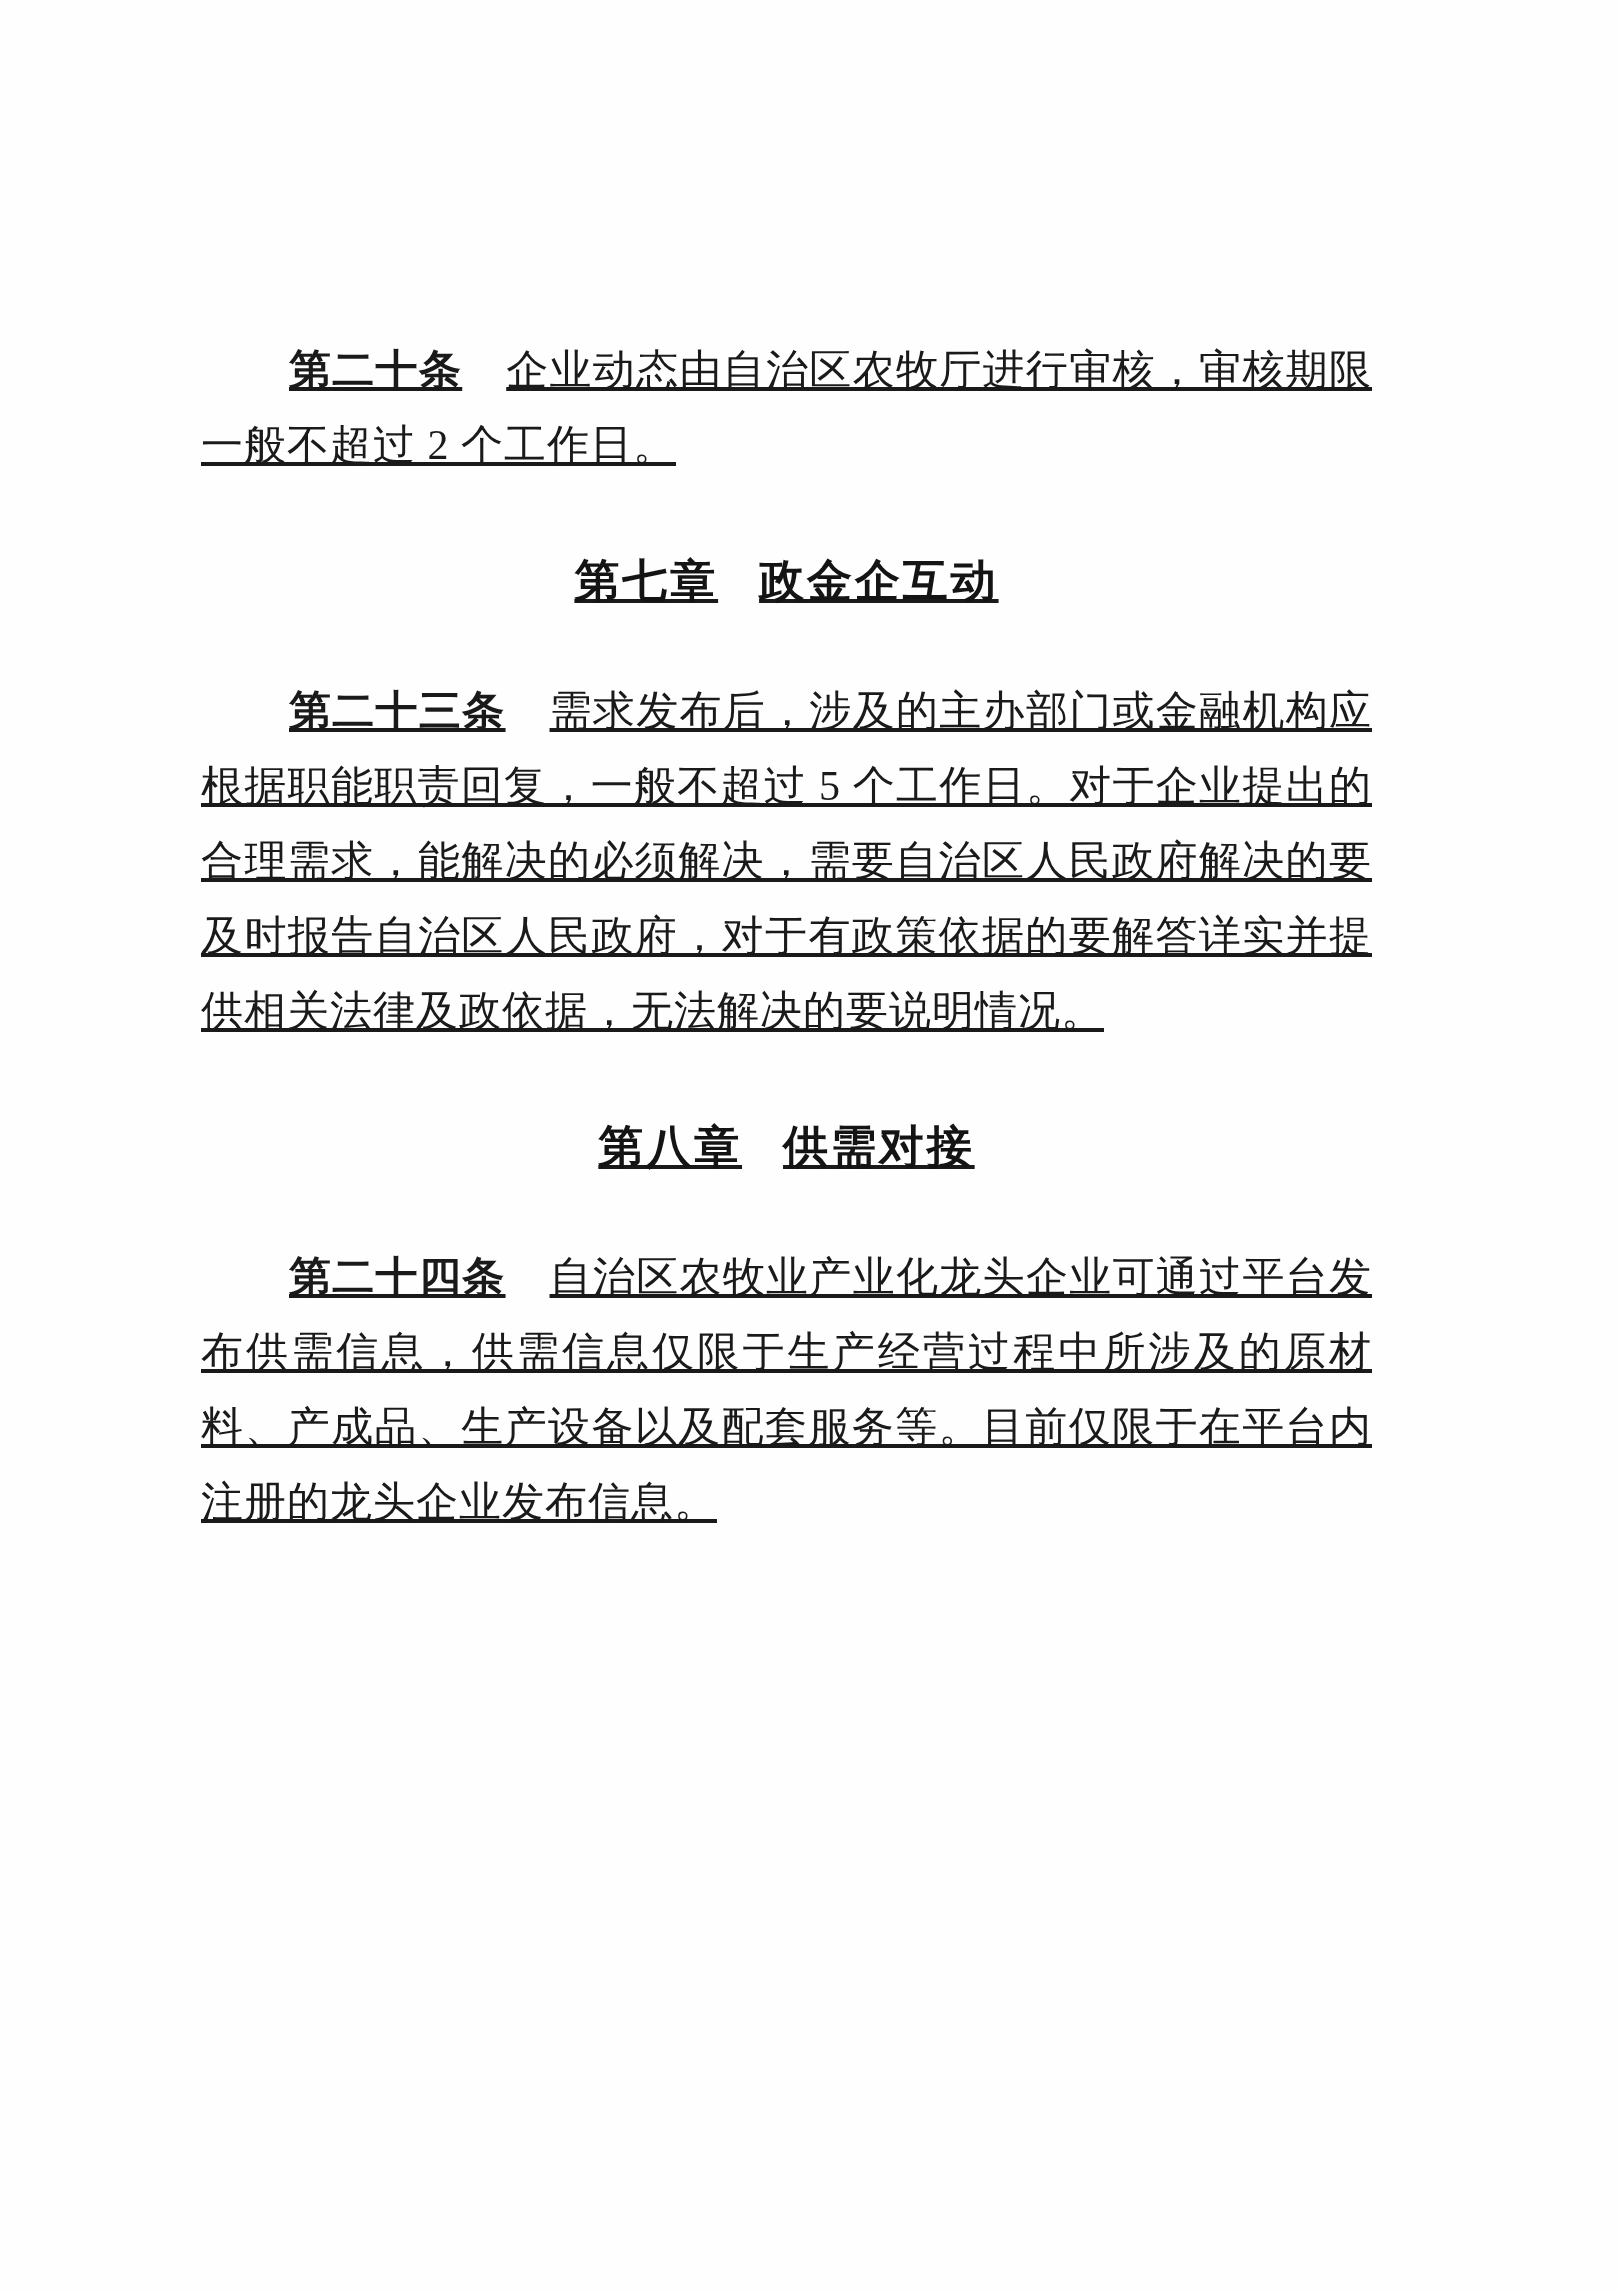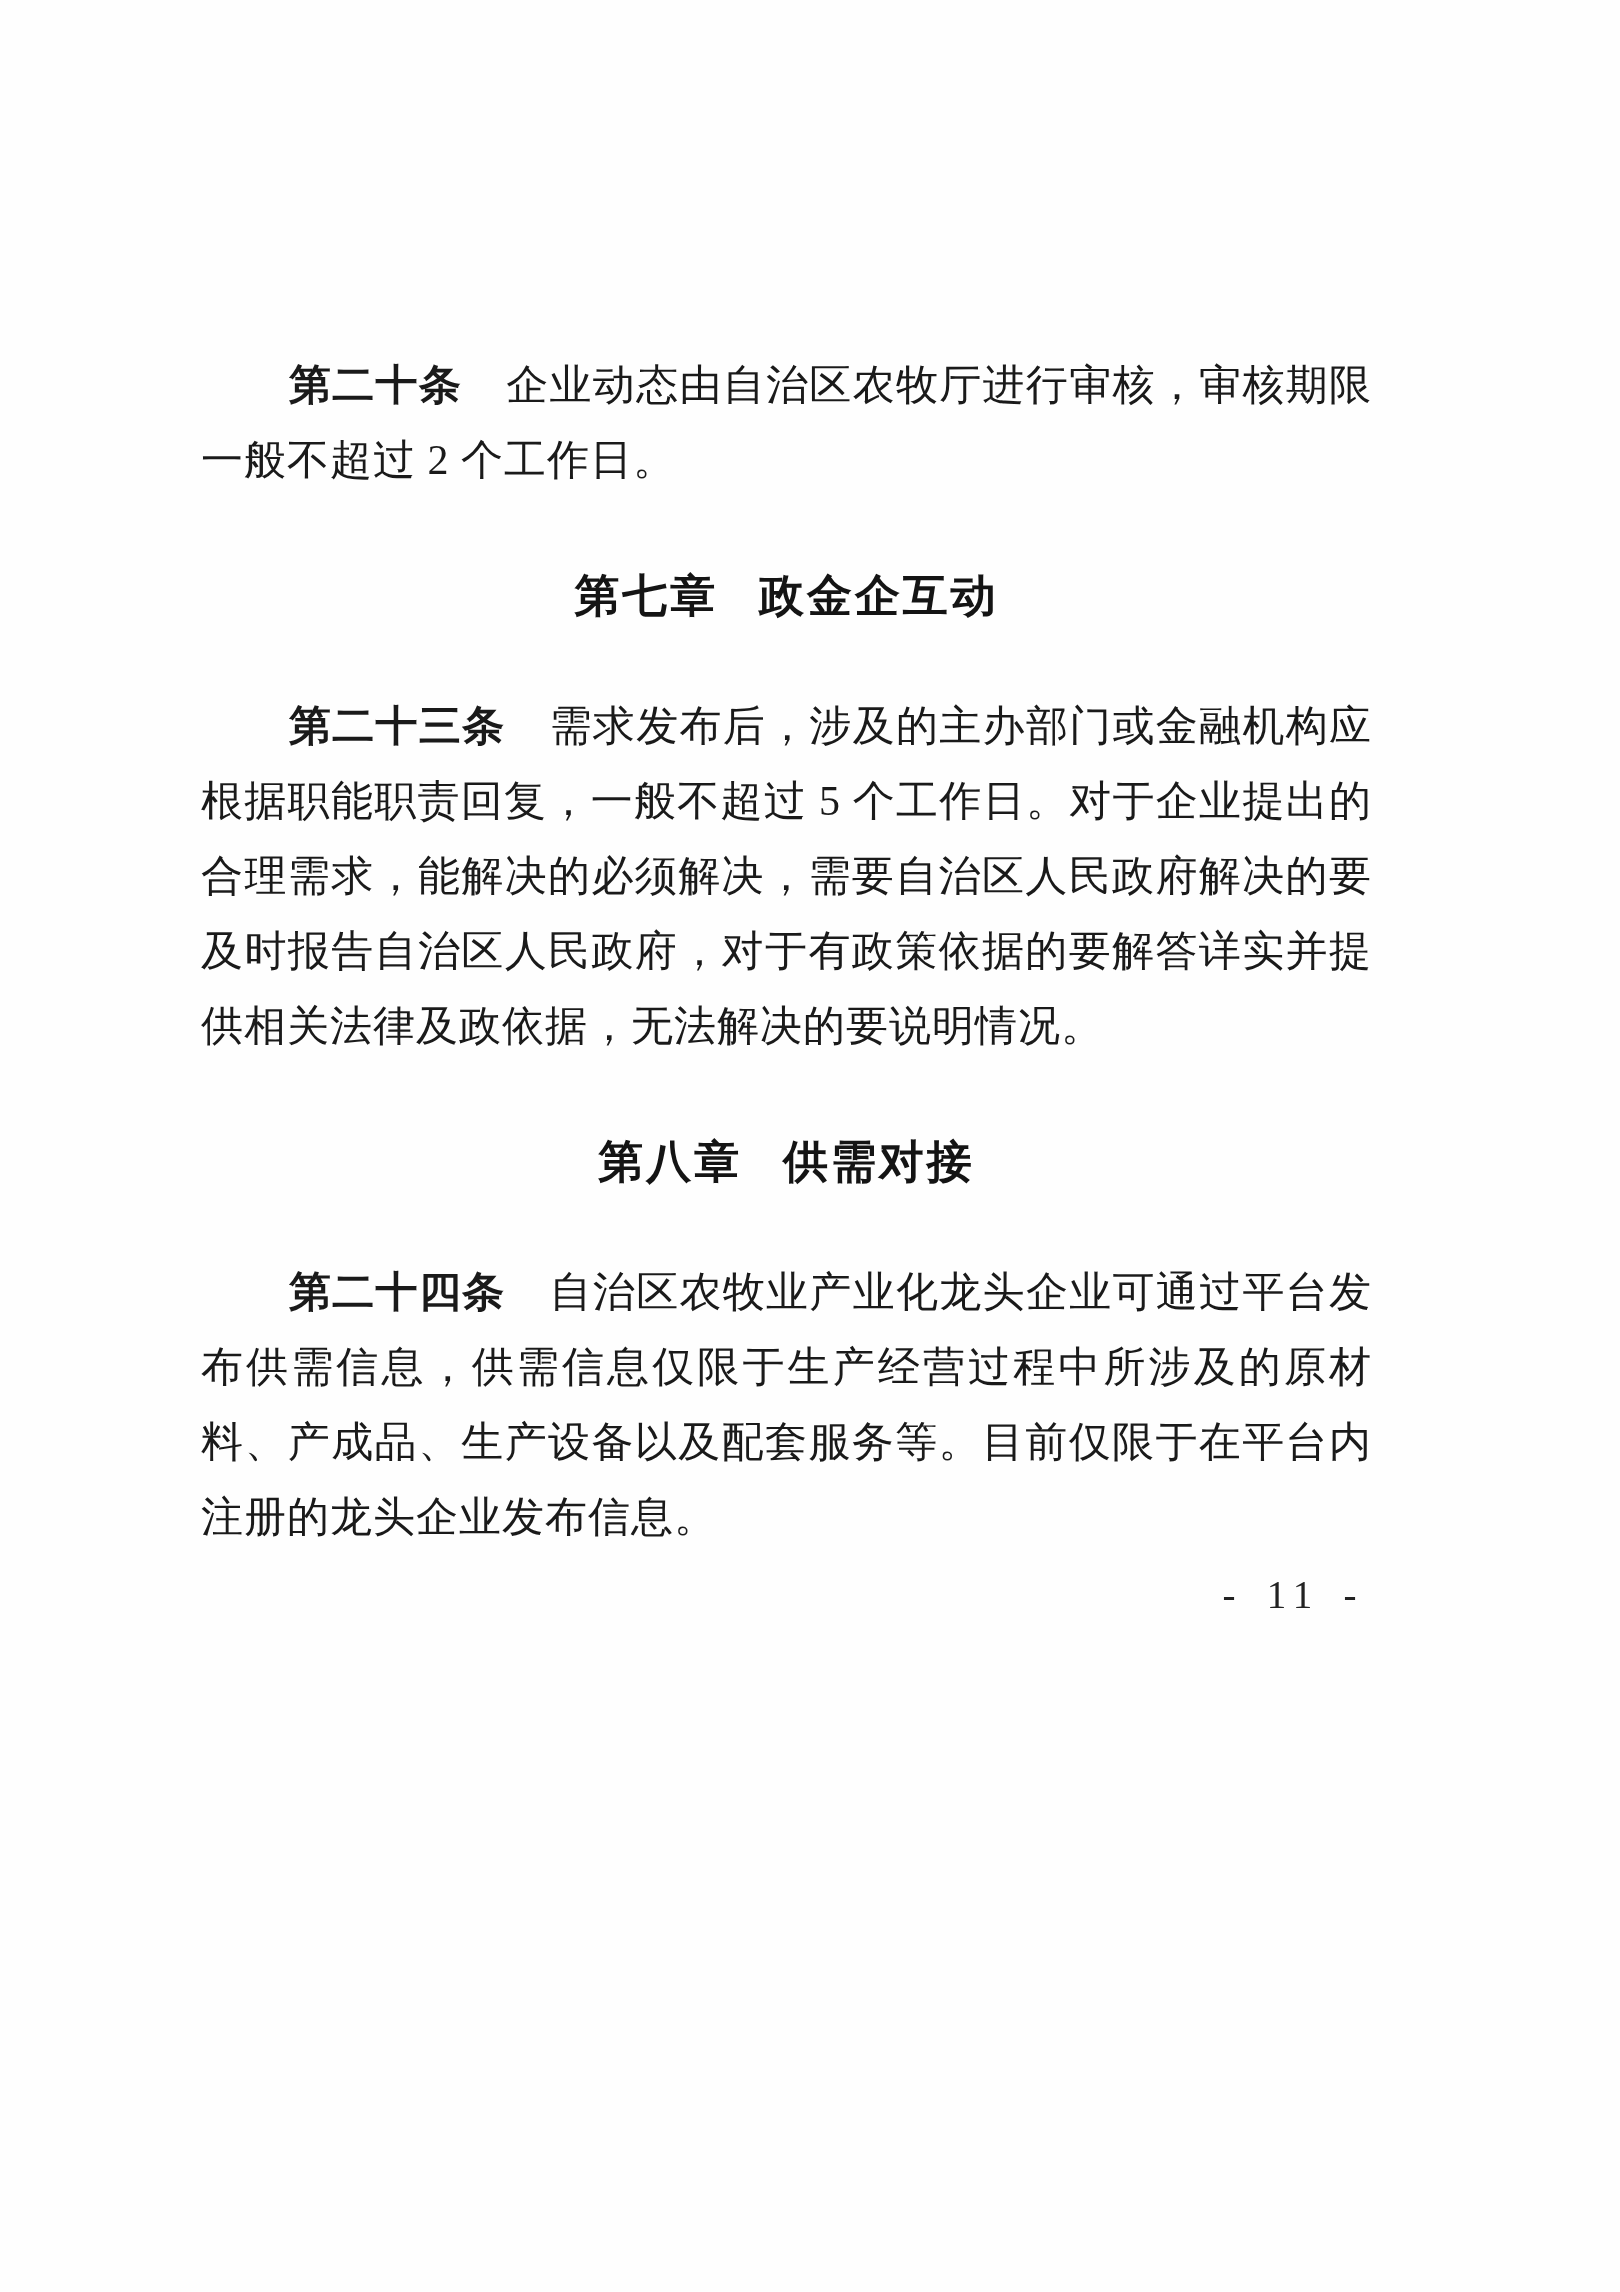--- a/index.html
+++ b/index.html
@@ -12,22 +12,23 @@
     width: 1620px;
     height: 2293px;
     background: #fefefe;
     color: #1a1a1a;
     font-family: "Liberation Serif", "DejaVu Serif", serif;
     overflow: hidden;
   }
   .content {
     position: absolute;
     left: 201px;
-    top: 348px;
+    top: 333px;
     width: 1171px;
+    text-decoration: underline;
   }
   .para {
     margin: 0;
     font-size: 42px;
     line-height: 75px;
     letter-spacing: 1px;
     text-align: justify;
     text-indent: 88px;
     text-justify: inter-character;
   }
@@ -70,17 +71,16 @@
 
 
 
     <p class="para"><span class="artnum">第二十三条</span><span>需求发布后，涉及的主办部门或金融机构应根据职能职责回复，一般不超过 5 个工作日。对于企业提出的合理需求，能解决的必须解决，需要自治区人民政府解决的要及时报告自治区人民政府，对于有政策依据的要解答详实并提供相关法律及政依据，无法解决的要说明情况。</span></p>
 
     <h2 class="chapter"><span class="chapter-label">第八章</span><span class="chapter-title">供需对接</span></h2>
 
     <p class="para"><span class="artnum">第二十四条</span><span>自治区农牧业产业化龙头企业可通过平台发布供需信息，供需信息仅限于生产经营过程中所涉及的原材料、产成品、生产设备以及配套服务等。目前仅限于在平台内注册的龙头企业发布信息。</span></p>
 
 
-    <div class="pagenum">- 11 -</div>
 
   </div>
 </div>
 
 
 </body></html>

